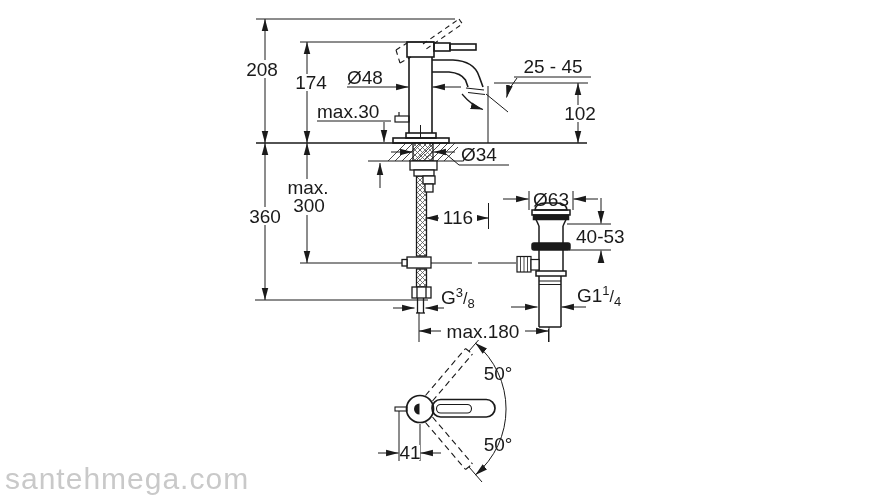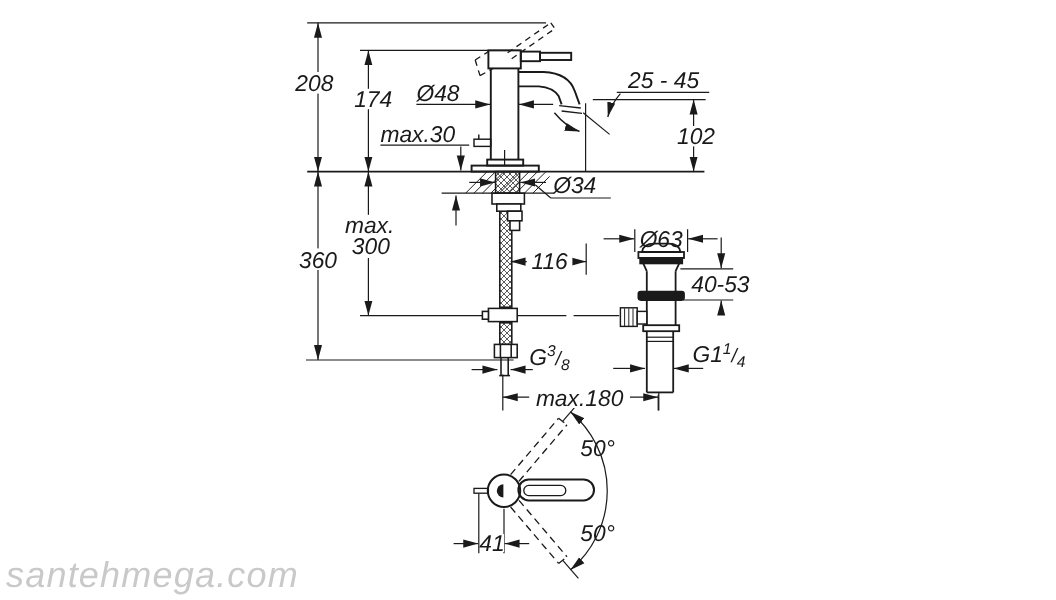--- a/index.html
+++ b/index.html
@@ -1,17 +1,17 @@
 <!DOCTYPE html>
 <html><head>
 <meta charset="utf-8">
 <style>
   html,body{margin:0;padding:0;background:#ffffff;}
   .stage{position:relative;width:733px;height:500px;background:#ffffff;overflow:hidden;
-         font-family:"Liberation Sans", sans-serif;font-style:italic;}
+         font-family:"Liberation Sans", sans-serif;}
   svg{display:block;}
   text{font-family:"Liberation Sans", sans-serif;fill:#1a1a1a;}
   .dim{font-size:19px;}
   .small{font-size:13px;}
   .mid{font-size:16px;}
   .wm{font-size:30px;fill:#c9c9c9;letter-spacing:1px;}
 </style>
 </head>
 <body>
 

